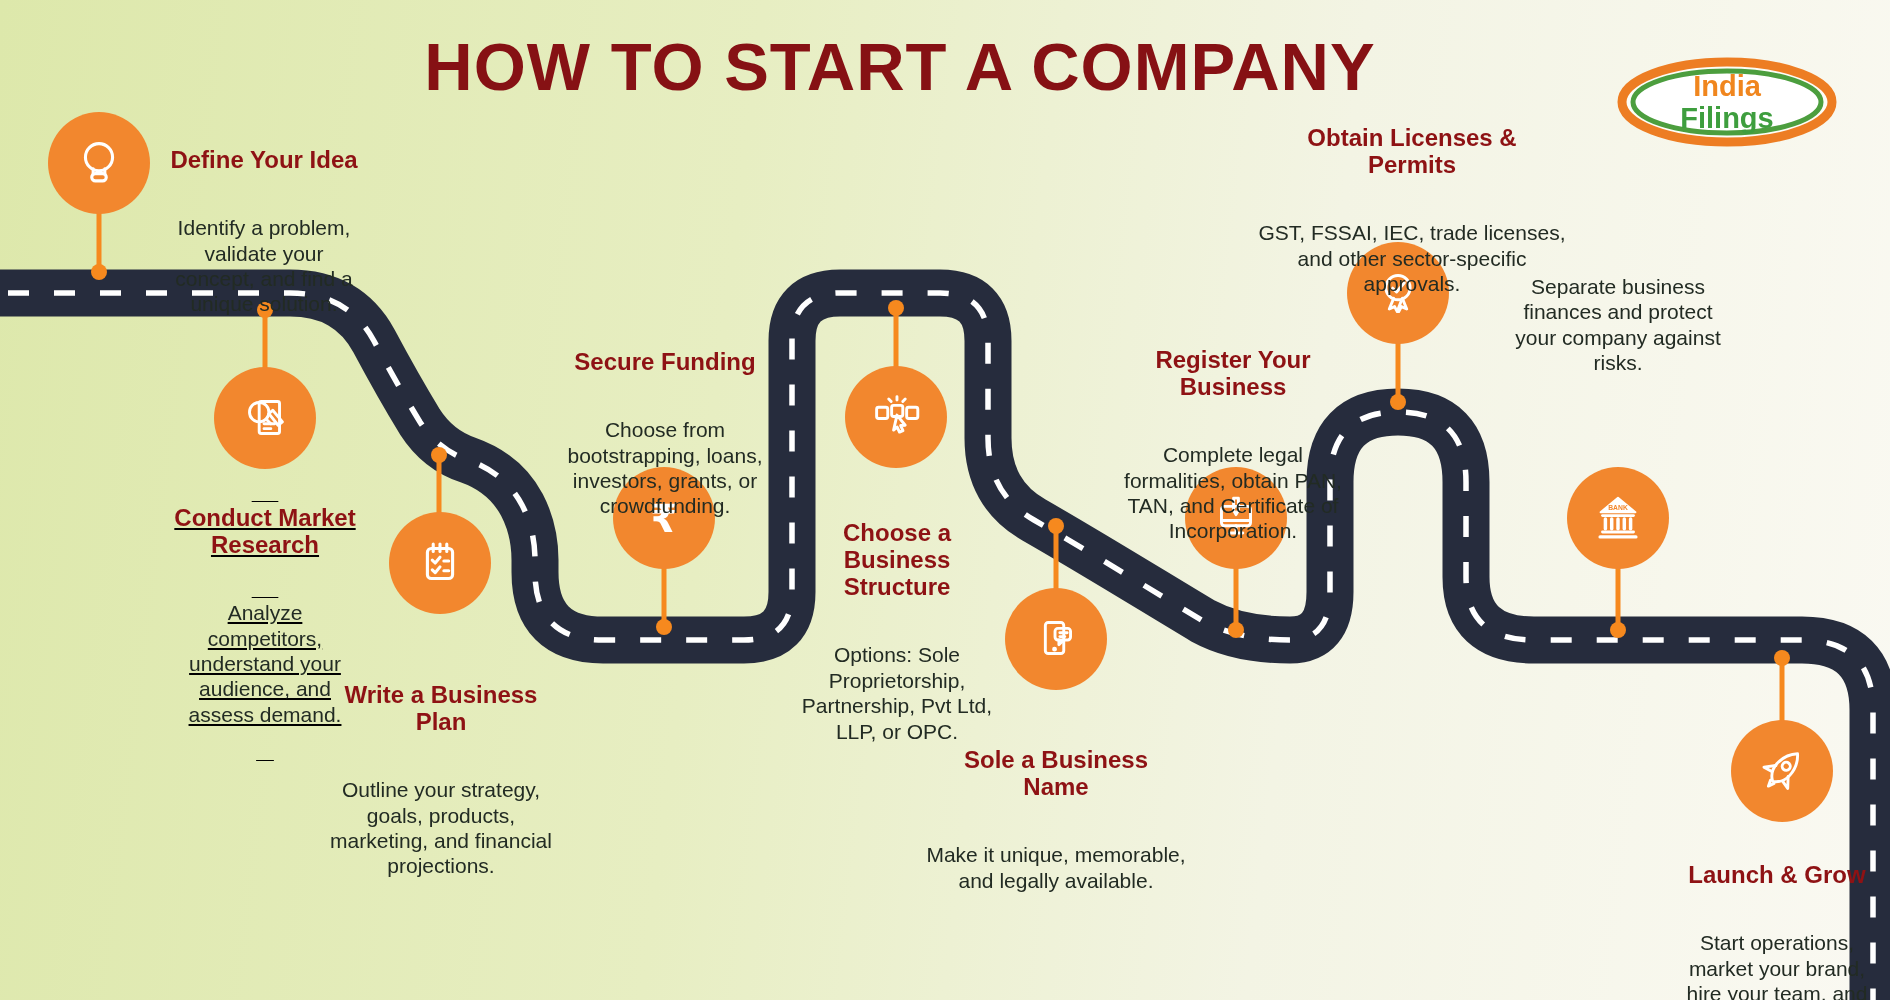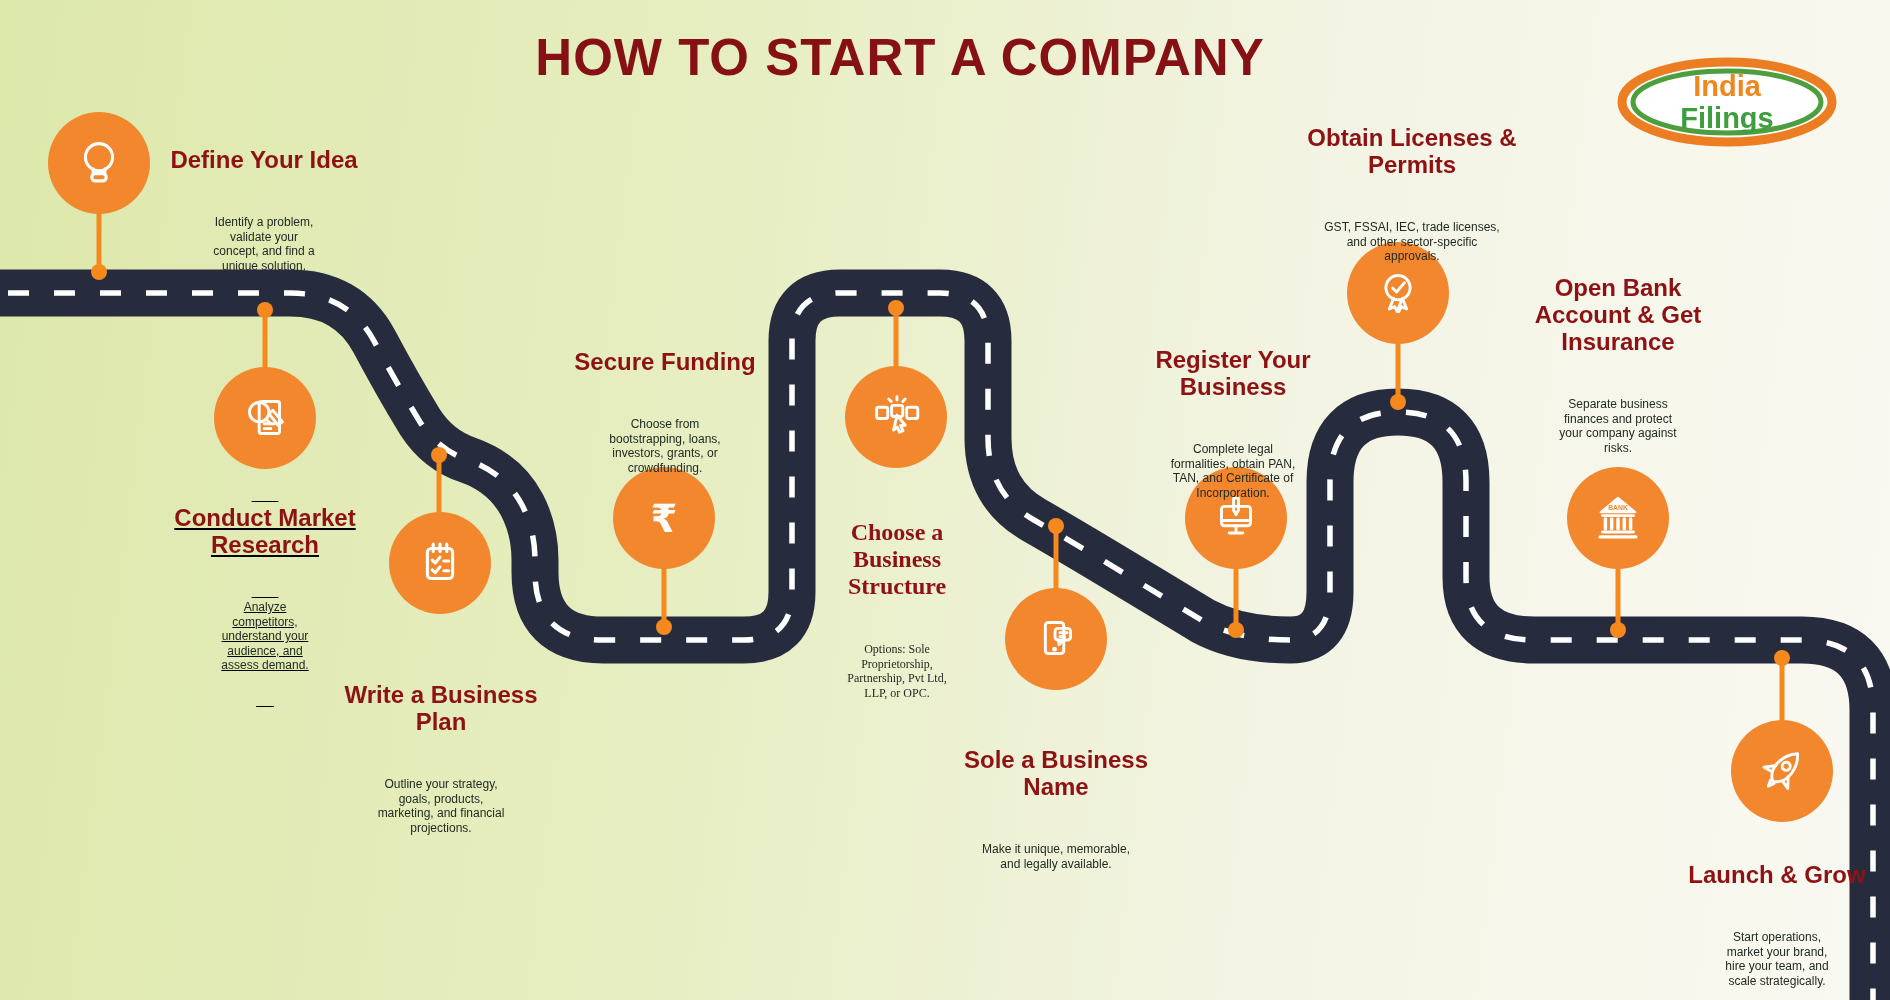--- a/index.html
+++ b/index.html
@@ -4,25 +4,25 @@
 <style>
   html,body{margin:0;padding:0;background:#ffffff;}
   .canvas{
     position:relative;width:1890px;height:1000px;overflow:hidden;
     background:linear-gradient(97deg,#dde8ab 0%,#e7eec2 38%,#f3f4e4 68%,#faf9f2 100%);
     font-family:"Liberation Sans",sans-serif;
   }
   .road-svg{position:absolute;left:0;top:0;width:1890px;height:1000px;}
   .main-title{
     position:absolute;left:900px;top:28px;transform:translateX(-50%);
-    font-size:51px;font-weight:bold;letter-spacing:1px;color:#861114;white-space:pre;
+    font-size:67px;font-weight:bold;letter-spacing:1px;color:#861114;white-space:pre;
   }
   .step-text{position:absolute;text-align:center;white-space:pre;transform:translateX(-50%);}
   .step-title{font-size:24px;font-weight:bold;color:#8E1214;line-height:1.13;margin-bottom:6px;}
-  .step-desc{font-size:12px;color:#222B23;line-height:1.21;}
+  .step-desc{font-size:21px;color:#222B23;line-height:1.21;}
   .icon-circle{
     position:absolute;width:102px;height:102px;border-radius:50%;
     background:#F2872E;transform:translate(-50%,-50%);
     display:flex;align-items:center;justify-content:center;
   }
   .icon-circle svg{display:block;}
   .logo{position:absolute;left:1612px;top:52px;}
 </style>
 </head>
 <body>
@@ -153,21 +153,21 @@
       <svg width="62" height="62" viewBox="0 0 64 64" fill="none" stroke="#fff" stroke-width="3" stroke-linecap="round" stroke-linejoin="round">
         <rect x="12" y="22" width="11.5" height="11.5" rx="2"></rect>
         <rect x="27.5" y="20" width="11.5" height="11.5" rx="2"></rect>
         <rect x="43" y="22" width="11.5" height="11.5" rx="2"></rect>
         <line x1="33" y1="14.5" x2="33" y2="11"></line>
           <line x1="27" y1="16" x2="24.5" y2="13.5"></line>
           <line x1="39" y1="16" x2="41.5" y2="13.5"></line>
         <path d="M33 30 L41.5 40.5 L36.8 40.8 L39.2 46 L35.6 47.6 L33.2 42.4 L29.5 45.5 Z"></path>
       </svg>
     </div>
-    <div class="step-text" style="left:897px;top:483px;font-family:Liberation Serif, serif;">
+    <div class="step-text" style="left:897px;top:483px;">
       <div class="step-title">Choose a
 Business
 Structure</div>
       <div class="step-desc">Options: Sole
 Proprietorship,
 Partnership, Pvt Ltd,
 LLP, or OPC.</div>
     </div>
   </div>
 
@@ -239,23 +239,20 @@
           <line x1="25.5" y1="33" x2="25.5" y2="43" stroke-width="3.6"></line>
           <line x1="32" y1="33" x2="32" y2="43" stroke-width="3.6"></line>
           <line x1="38.5" y1="33" x2="38.5" y2="43" stroke-width="3.6"></line>
           <line x1="45" y1="33" x2="45" y2="43" stroke-width="3.6"></line>
           <line x1="16" y1="46.5" x2="48" y2="46.5" stroke-width="3"></line>
           <line x1="13.5" y1="51.5" x2="50.5" y2="51.5" stroke-width="3.4"></line>
         </g>
       </svg>
     </div>
     <div class="step-text" style="left:1618px;top:238px;">
-      <div class="step-title">Open Bank
-Account &amp; Get
-Insurance</div>
       <div class="step-desc">Separate business
 finances and protect
 your company against
 risks.</div>
     </div>
   </div>
 
   <div>
     <div class="icon-circle" style="left:1782px;top:771px;">
       <svg width="62" height="62" viewBox="0 0 64 64" fill="none" stroke="#fff" stroke-width="3" stroke-linecap="round" stroke-linejoin="round">

